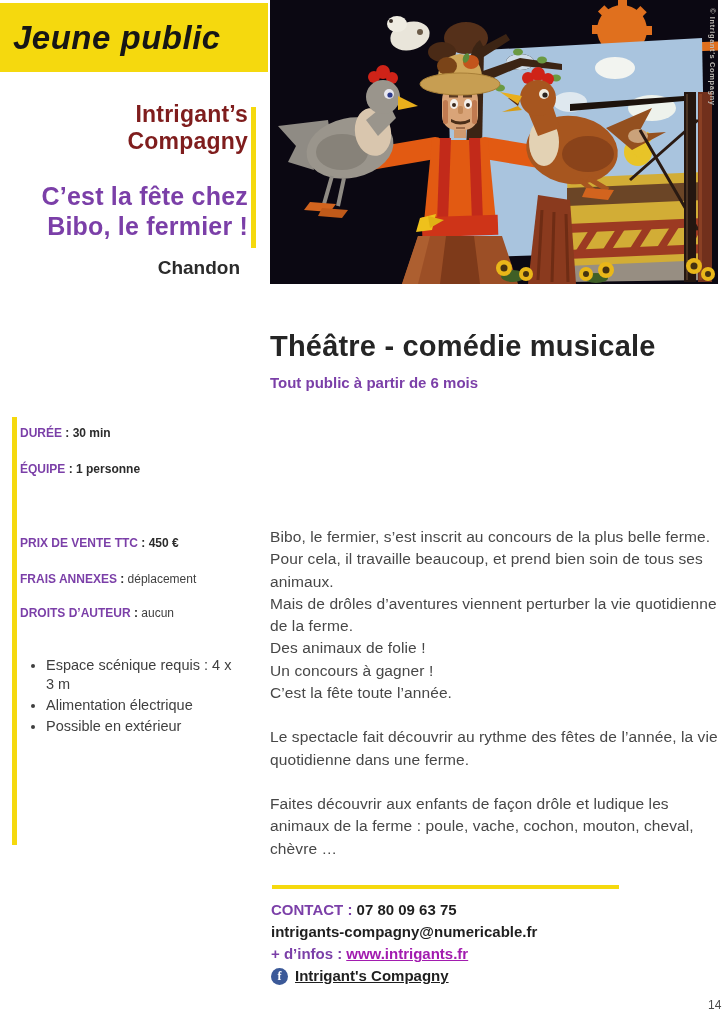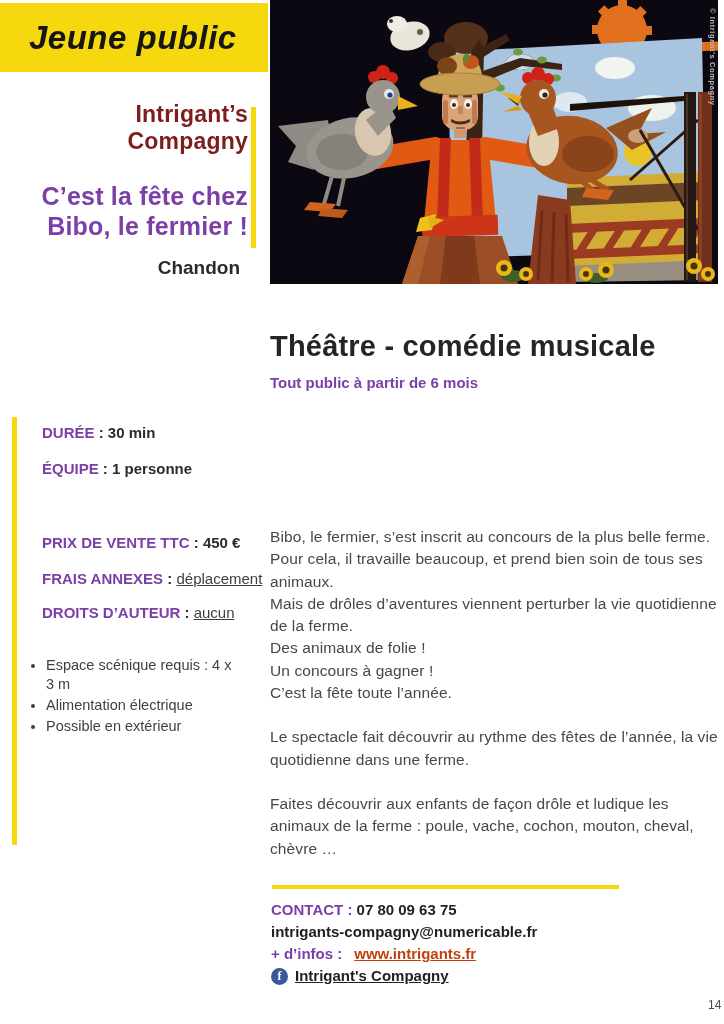--- a/index.html
+++ b/index.html
@@ -11,21 +11,21 @@
   .page {
     position:relative;
     width:724px; height:1024px;
     background:#ffffff;
     overflow:hidden;
   }
   
   .banner {
     position:absolute; left:0; top:3px; width:268px; height:69px;
     background:#F5D90E;
-    display:flex; align-items:center;padding-left:16px;
+    display:flex; align-items:center;
   }
   .banner .banner-text {
     font-size:33px; font-weight:bold; font-style:italic;
     color:#161616; padding-left:13px; letter-spacing:0.5px;
   }
   
   .photo {
     position:absolute; left:270px; top:0; width:448px; height:284px;
     display:block;
   }
@@ -52,25 +52,25 @@
   }
   .title-rule {
     position:absolute; left:251px; top:107px; width:5px; height:141px;
     background:#F5D90E;
   }
   
   .side-rule {
     position:absolute; left:12px; top:417px; width:5px; height:428px;
     background:#F5D90E;
   }
-  .side-row { position:absolute; left:42px; width:235px; font-size:15px; line-height:18px; }
+  .side-row { position:absolute; left:20px; width:235px; font-size:12px; line-height:18px; }
   .side-label { color:#7B3FA8; font-weight:bold; }
   .sep { white-space:pre; color:#2B2B2B; font-weight:bold; }
   .val-strong { color:#2B2B2B; font-weight:bold; }
-  .val-normal { color:#3F3F3F; font-weight:normal;text-decoration:underline; }
+  .val-normal { color:#3F3F3F; font-weight:normal; }
   .row-1 { top:424px; } .row-2 { top:460px; }
   .row-3 { top:534px; } .row-4 { top:570px; } .row-5 { top:604px; }
   .cond-label { position:absolute; left:26px; top:638px; font-size:14.5px; font-weight:bold; color:#7B3FA8; }
   .cond-list {
     position:absolute; left:28px; top:656px; width:212px;
     margin:0; padding:0 0 0 18px;
   }
   .cond-list li {
     font-size:14.5px; color:#3F3F3F; line-height:19px; margin:0 0 2px 0;
   }
@@ -100,21 +100,21 @@
   .contact-rule {
     position:absolute; left:272px; top:885px; width:347px; height:4px;
     background:#F5D90E;
   }
   .contact {
     position:absolute; left:271px; top:899px; width:400px;
     font-size:15px; line-height:22px;
   }
   .contact .c-label { color:#7B3FA8; font-weight:bold; }
   .contact .c-strong { color:#1F1F1F; font-weight:bold;margin-top:24px; }
-  .contact .c-link { color:#c2410c; font-weight:bold; text-decoration:underline; margin-left:12px; }
+  .contact .c-link { color:#a21caf; font-weight:bold; text-decoration:underline; margin-left:4px; }
   .fb-row { display:flex; align-items:center; }
   .fb-icon {
     width:17px; height:17px; border-radius:50%;
     background:#3B5998; color:#ffffff;
     font-size:12px; font-weight:bold;
     display:inline-flex; align-items:center; justify-content:center;
     font-family:"Liberation Serif", serif;
   }
   .fb-name { margin-left:7px; font-size:15px; font-weight:bold; color:#1F1F1F; }
   

